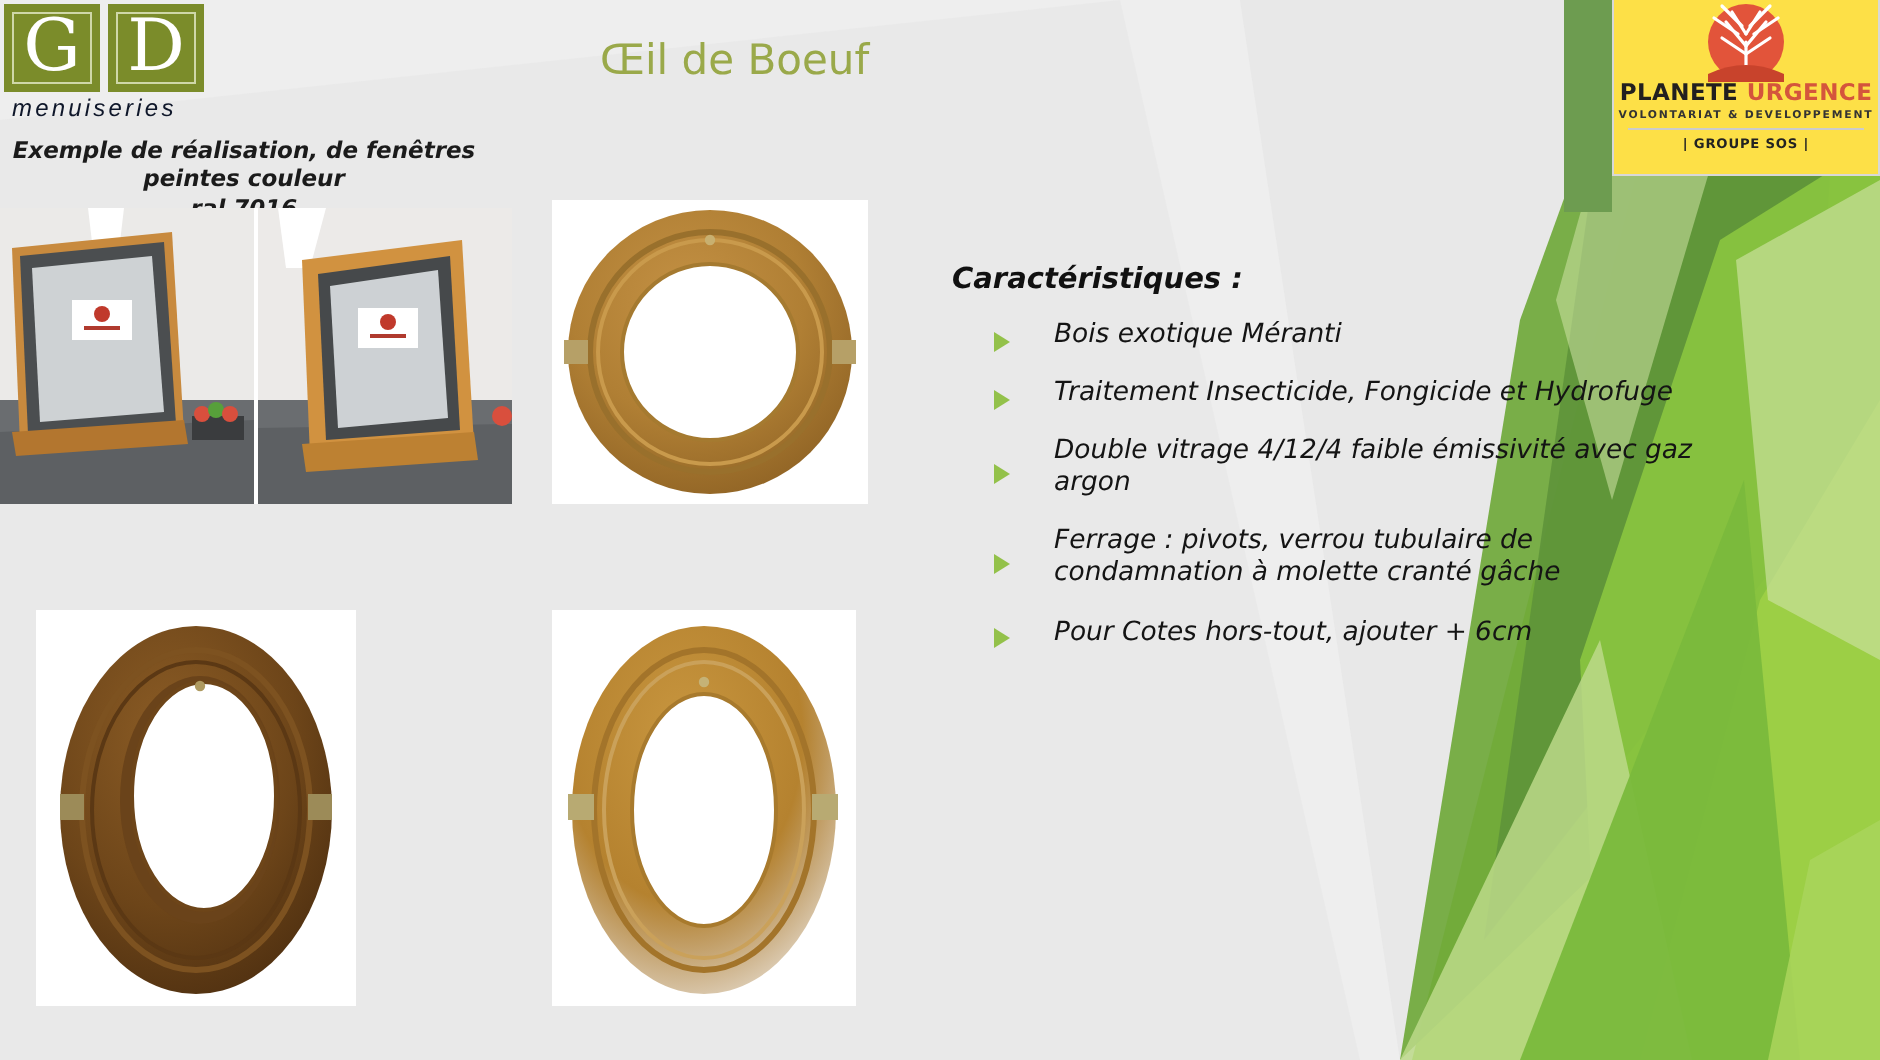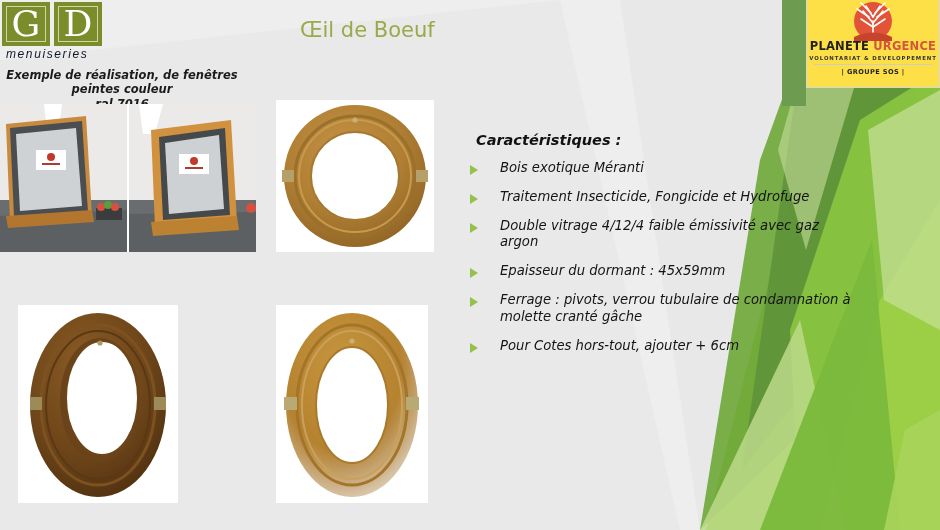--- a/index.html
+++ b/index.html
@@ -59,21 +59,21 @@
   .card{position:absolute;background:#ffffff;overflow:hidden;}
   .card-round{left:276px;top:100px;width:158px;height:152px;}
   .card-oval-dark{left:18px;top:305px;width:160px;height:198px;}
   .card-oval-light{left:276px;top:305px;width:152px;height:198px;}
 
   
   .char-head{position:absolute;left:476px;top:132px;color:#111;
     font-size:14.5px;font-style:italic;font-weight:bold;
     }
   .bullets{position:absolute;left:470px;top:160px;width:390px;}
-  .bullet{position:relative;display:flex;align-items:flex-start;margin-bottom:13px;}
+  .bullet{position:relative;display:flex;align-items:center;margin-bottom:13px;margin-left:27px;}
   .bullet .tri{flex:0 0 auto;width:0;height:0;margin-top:5px;margin-right:22px;
     border-top:5px solid transparent;border-bottom:5px solid transparent;
     border-left:8px solid #93c14a;}
   .bullet .btxt{color:#141414;font-size:13.2px;font-style:italic;line-height:1.22;}
 </style>
 </head>
 <body>
 
 <div class="slide">
 
@@ -270,24 +270,20 @@
       <span class="tri"></span>
       <span class="btxt">Traitement Insecticide, Fongicide et Hydrofuge</span>
     </div>
 
     <div class="bullet">
       <span class="tri"></span>
       <span class="btxt">Double vitrage 4/12/4 faible émissivité avec gaz argon</span>
     </div>
 
 
-    <div class="bullet">
-      <span class="tri"></span>
-      <span class="btxt">Epaisseur du dormant : 45x59mm</span>
-    </div>
 
     <div class="bullet">
       <span class="tri"></span>
       <span class="btxt">Ferrage : pivots, verrou tubulaire de condamnation à molette cranté gâche</span>
     </div>
 
     <div class="bullet">
       <span class="tri"></span>
       <span class="btxt">Pour Cotes hors-tout, ajouter + 6cm</span>
     </div>

